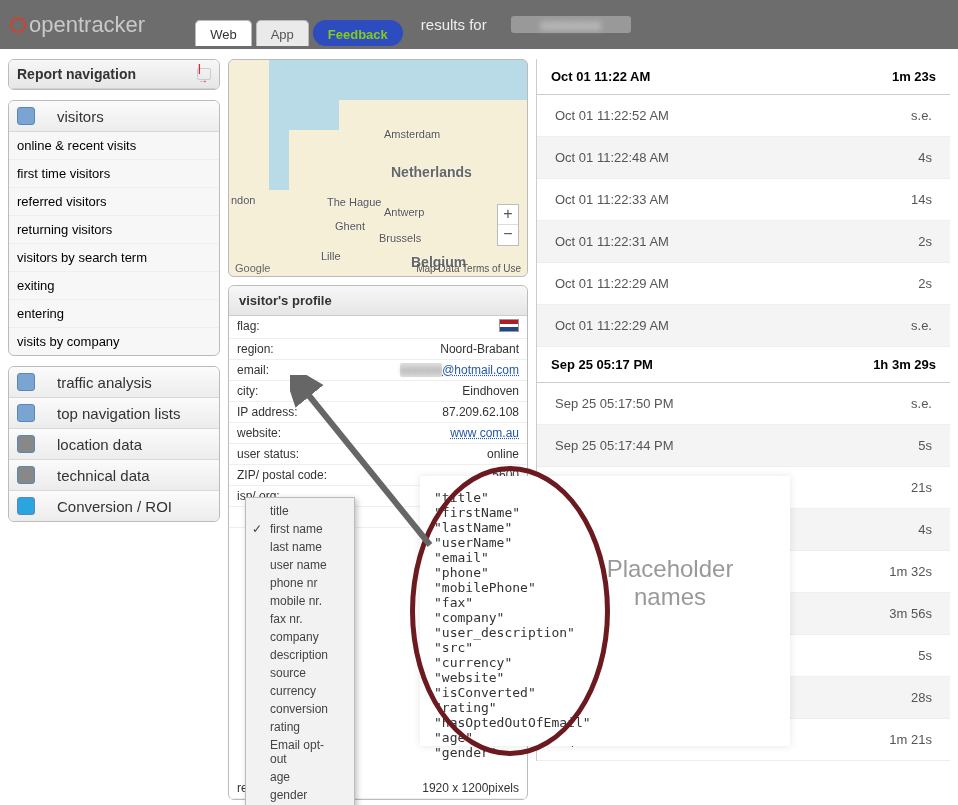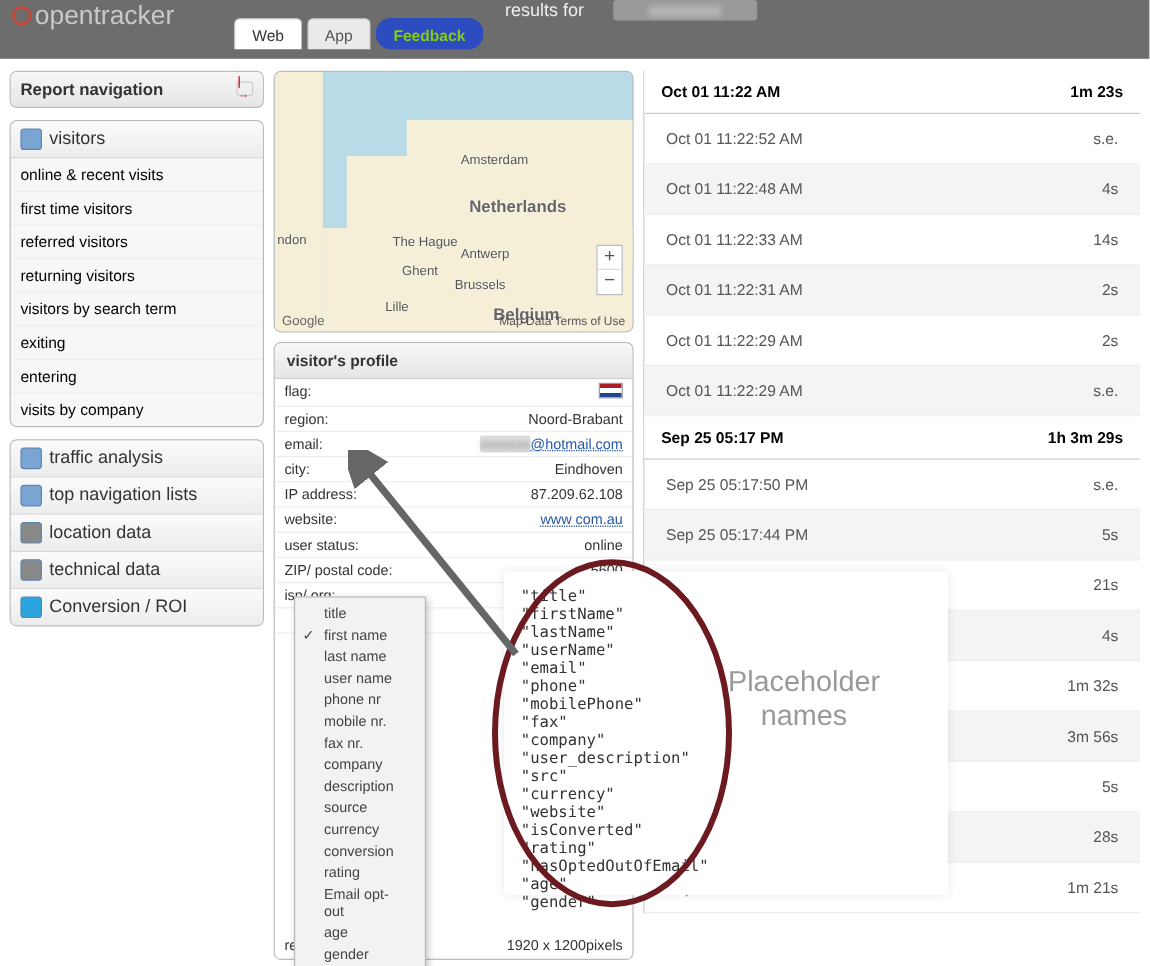--- a/index.html
+++ b/index.html
@@ -1,33 +1,33 @@
 <!DOCTYPE html>
 <html><head>
 <meta charset="utf-8">
 <style>
   * { box-sizing: border-box; margin: 0; padding: 0; }
   body { font-family: "Helvetica Neue", Arial, sans-serif; font-size: 13px; background: #fff; width: 958px; }
-  .topbar { background: #6d6d6d; height: 49px; display: flex; align-items: flex-start; padding: 0 10px; color: #fff; }
+  .topbar { background: #6d6d6d; height: 49px; display: flex; align-items: center; padding: 0 10px; color: #fff; }
   .logo { font-size: 22px; font-weight: 300; color: #c9c9c9; display: flex; align-items: center; gap: 2px; }
   .logo .o-icon { width: 16px; height: 16px; border-radius: 50%; border: 2px solid #c43; display: inline-block; margin-right: 1px; }
   .tabs { margin-left: 50px; display: flex; align-items: flex-end; height: 40px; gap: 4px; }
   .tab { background: #eaeaea; border: 1px solid #bbb; border-bottom: none; padding: 6px 14px 4px; border-radius: 5px 5px 0 0; color: #555; cursor: pointer; position: relative; top: 1px;}
   .tab.active { background: #fff; color: #333; z-index: 2; }
   .tab.feedback { background: #2d4cc0; color: #84cc16; border-color: #2d4cc0; font-weight: bold; border-radius: 13px; }
   .results-for { color: #eee; margin-left: 18px; font-size: 15px; }
   .results-for .blur { background: #999; color: transparent; border-radius: 3px; padding: 0 30px; text-shadow: 0 0 6px #fff; margin-left: 20px;}
   .main { display: flex; padding: 10px 8px; gap: 8px; align-items: flex-start;}
   .sidebar { width: 212px; flex-shrink: 0; }
   .panel { border: 1px solid #bbb; border-radius: 6px; background: #f7f7f7; margin-bottom: 10px; overflow: hidden; }
   .panel-header { background: linear-gradient(#f7f7f7,#e6e6e6); padding: 6px 8px; font-size: 14px; font-weight: 600; color: #333; border-bottom: 1px solid #d0d0d0; display: flex; align-items: center; justify-content: space-between;}
   .panel-header .arrow-icon { width: 14px; height: 12px; border: 1px solid #ccc; border-radius: 2px; display: inline-flex; align-items: center; justify-content: center; font-size: 10px; color: #c33; cursor:pointer;}
   .section-row { padding: 6px 8px; color: #000000; border-bottom: 1px solid #eee; cursor: pointer; }
   .section-row:last-child { border-bottom: none; }
-  .section-head { background: linear-gradient(#fbfbfb,#ececec); padding: 6px 8px; font-size: 15px; color: #333; display: flex; gap: 6px; border-bottom: 1px solid #d8d8d8; cursor: pointer;}
+  .section-head { background: linear-gradient(#fbfbfb,#ececec); padding: 6px 8px; font-size: 15px; color: #333; display: flex; align-items: center; gap: 22px; border-bottom: 1px solid #d8d8d8; cursor: pointer;}
   .section-head:last-child { border-bottom: none; }
   .side-icon { width: 18px; height: 18px; background: #7aa5d2; border-radius: 3px; display: inline-block; border:1px solid #5c87b5;}
   .side-icon.grey { background: #888888; }
   .side-icon.skype { background: #2aa5e0; }
   .center-col { width: 300px; flex-shrink: 0; }
   .map-box { border: 1px solid #bbb; border-radius: 6px; height: 218px; background: #b9dbe8; position: relative; overflow: hidden; margin-bottom: 8px;}
   .map-land { position:absolute; background:#f5efd8; }
   .l1{left:0;top:0;width:40px;height:218px;}
   .l2{left:40px;top:130px;width:260px;height:88px; background:#f5efd8;}
   .l3{left:110px;top:40px;width:190px;height:120px; background:#f5efd8;}

